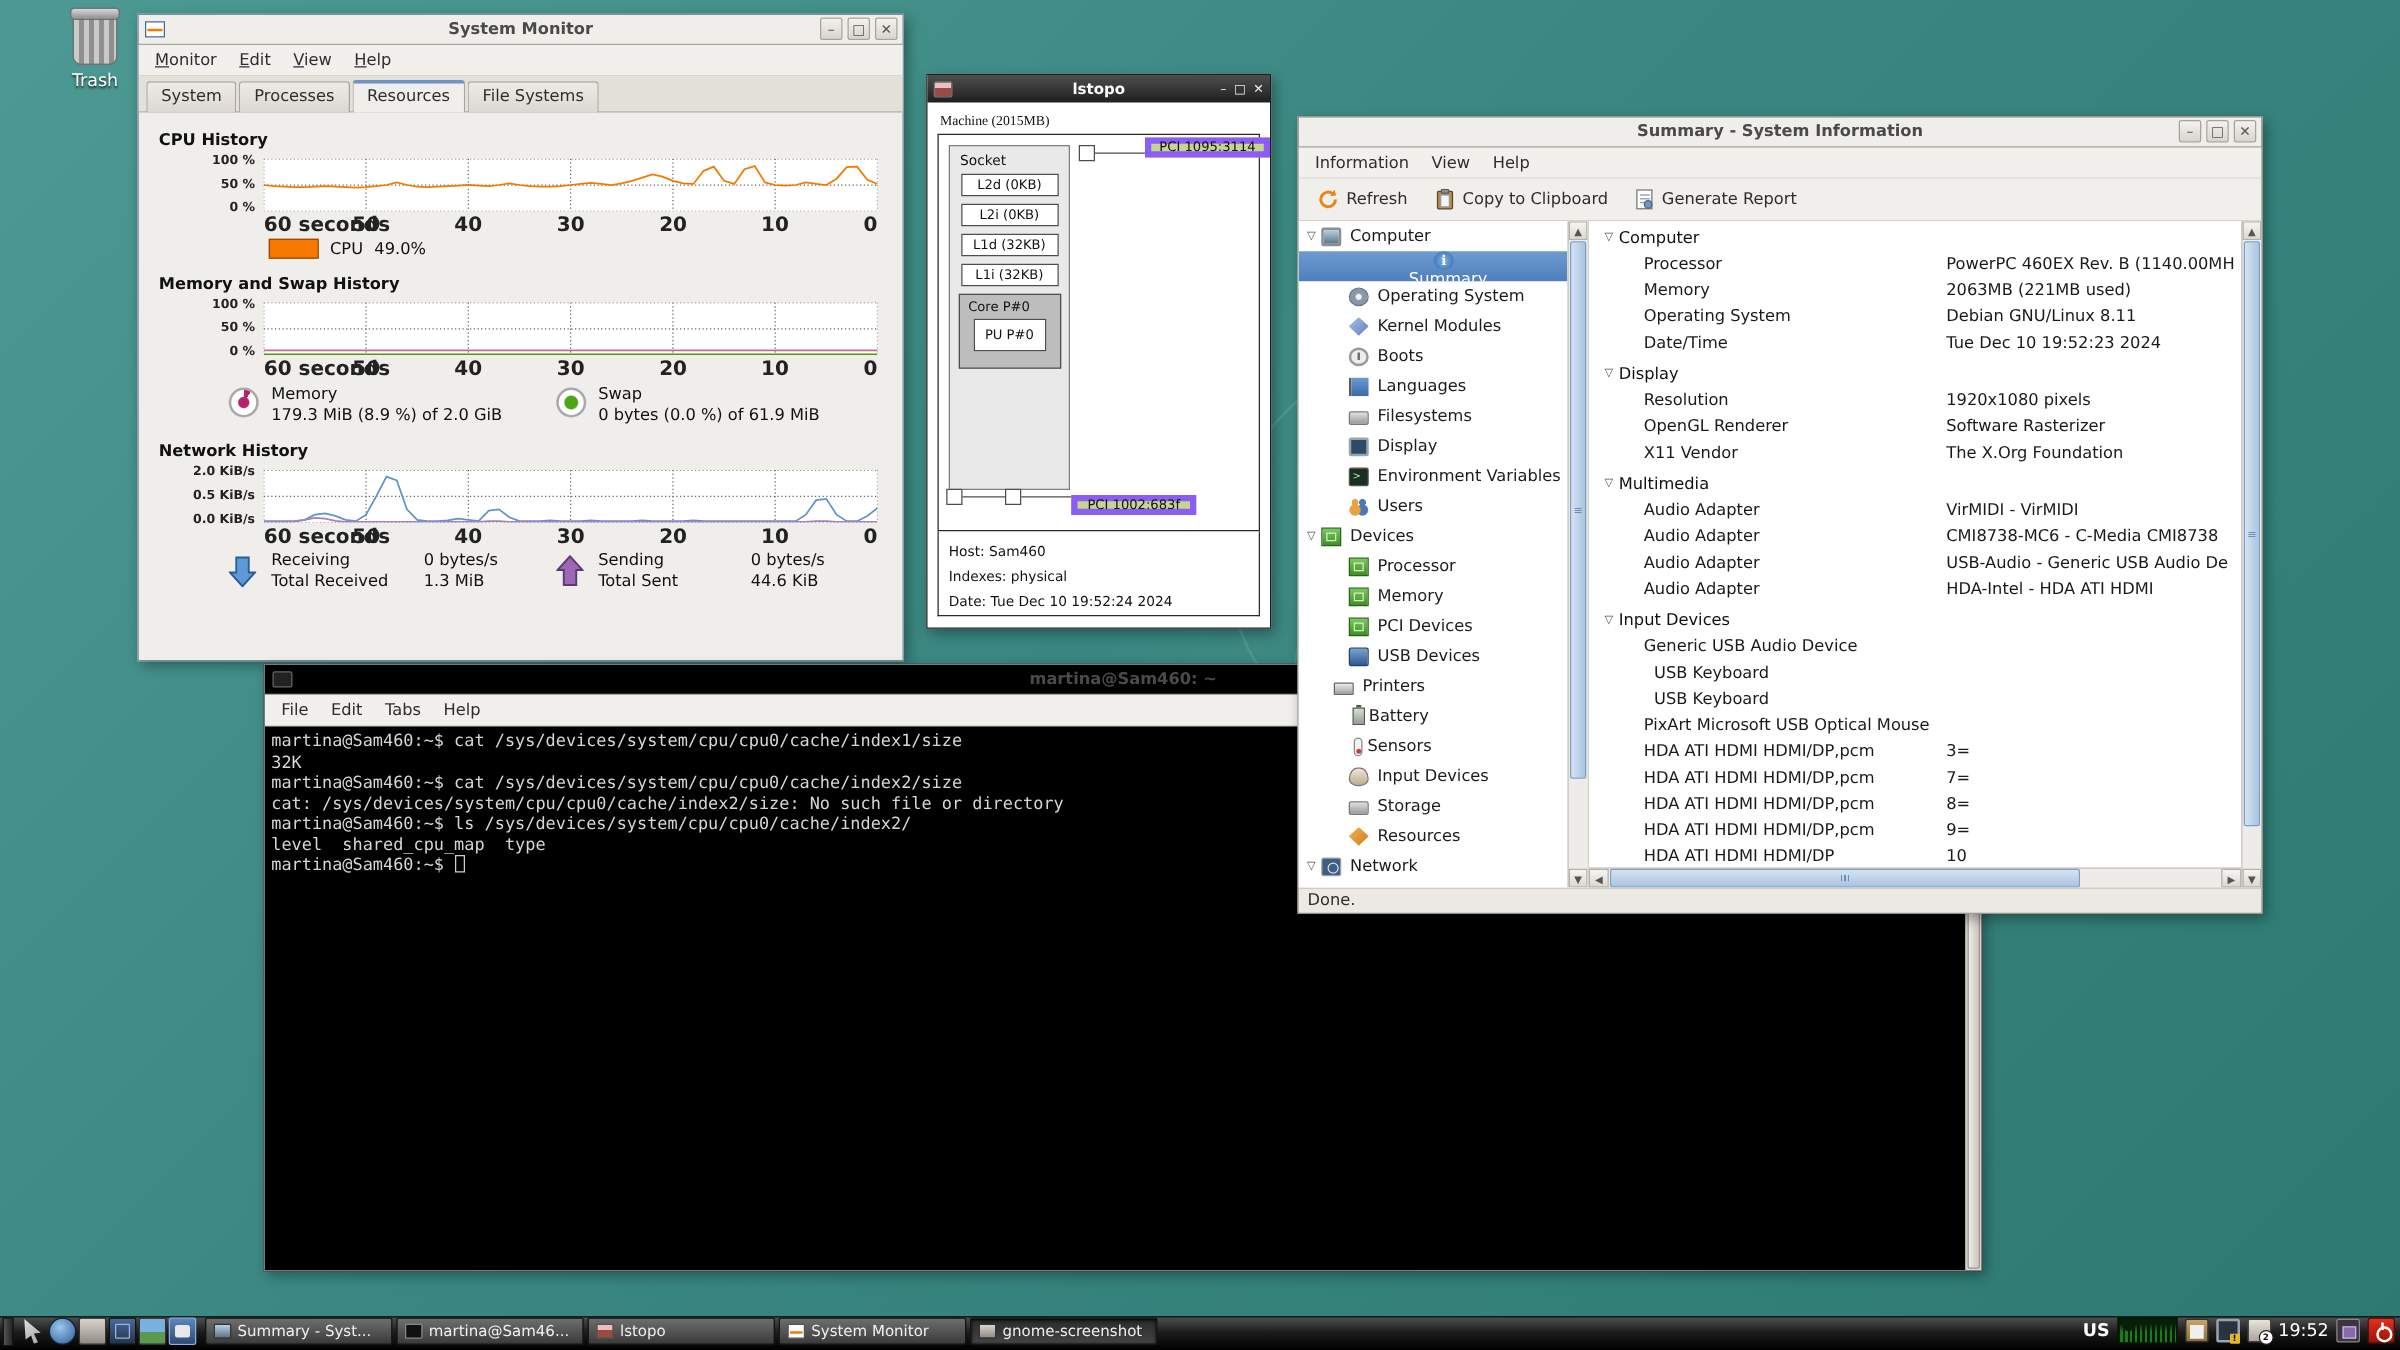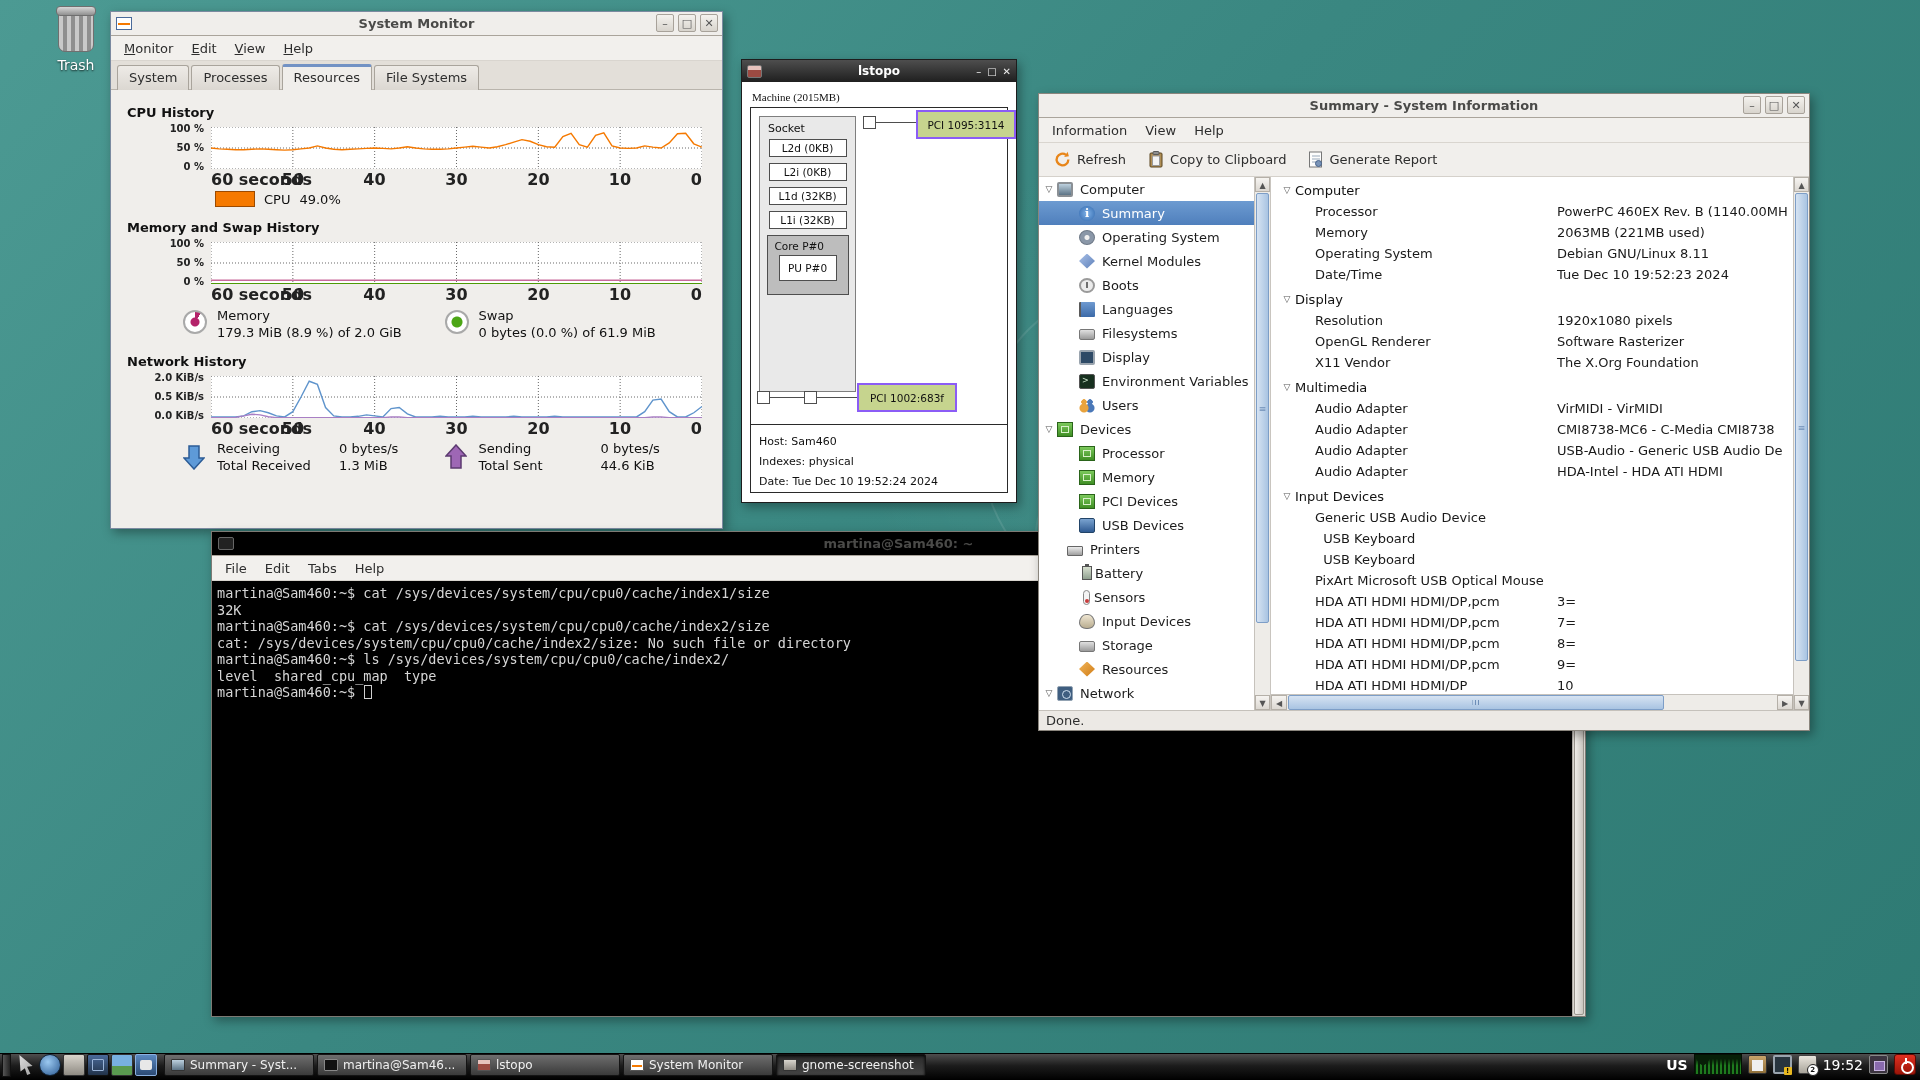--- a/index.html
+++ b/index.html
@@ -62,32 +62,32 @@
   .machine-label { margin:2px 0 4px 2px;font-family:Liberation Serif, serif; }
   .machine-box { border:1px solid #2a2a2a; height:318px; position:relative; background:#fff; }
   .socket-box { position:absolute; left:8px; top:8px; width:97px; height:276px; background:#e9e9e9; border:1px solid #7e7e7e; }
   .socket-label { margin:5px 0 4px 8px; }
   .cache-box { width:78px; height:18px; margin:0 auto 6px auto; background:#fff; border:1px solid #4e4e4e; display:flex; align-items:center; justify-content:center; font-size:10.5px; }
   .core-box { width:82px; height:60px; margin:2px auto 0 auto; background:#bdbdbd; border:1px solid #4e4e4e; }
   .core-label { margin:4px 0 3px 7px; font-size:10.5px; }
   .pu-box { width:58px; height:26px; margin:0 auto; background:#fff; border:1px solid #4e4e4e; display:flex; align-items:center; justify-content:center; font-size:10.5px; }
   .conn-sq { position:absolute; width:13px; height:13px; background:#fff; border:1px solid #4e4e4e; }
   .conn-ln { position:absolute; height:1px; background:#4e4e4e; }
-  .pci-box { position:absolute; width:100px; height:29px; background:#c6d48e; border:2px solid #8b5cf6; display:flex; align-items:center; justify-content:center; font-size:10.5px; }
+  .pci-box { position:absolute; width:100px; height:16px; background:#c6d48e; border:5px solid #8b5cf6; display:flex; align-items:center; justify-content:center; font-size:10.5px; }
   .lt-info { border:1px solid #2a2a2a; border-top:none; padding:7px 0 0 8px; height:68px; }
   .lt-info div { line-height:20px; }
   
   #hardinfo { left:1038px; top:93px; width:772px; height:638px; z-index:40; border:1px solid #8a857d; }
   .toolbar { height:34px; background:#f1efec; border-bottom:1px solid #d5d1cb; display:flex; align-items:center; padding-left:6px; gap:4px; }
   .tool-btn { display:flex; align-items:center; gap:6px; padding:4px 9px; font-size:13px; color:#2e2e2e; border-radius:3px; }
   .hi-body { display:flex; height:533px; background:#fff; }
   .hi-sidebar { width:232px; border-right:1px solid #c9c5bf; position:relative; background:#fff; overflow:hidden; }
   .tree-rows { position:absolute; inset:0 16px 0 0; overflow:hidden; }
   .tree-row { height:24px; display:flex; align-items:center; font-size:13px; color:#1c1c1c; white-space:nowrap; }
-  .tree-row.selected { background:linear-gradient(#6d9bd1,#4f7fbc); color:#fff; }
+  .tree-row.selected { background:linear-gradient(#6d9bd1,#4f7fbc); color:#fff;flex-direction:column; }
   .expander { width:16px; font-size:9px; color:#555; text-align:center; flex:none; }
   .tree-row.selected .expander { color:#fff; }
   .tico { width:16px; height:15px; flex:none; margin-right:7px; position:relative; display:inline-block; }
   .tlabel { overflow:hidden; }
   
   .ic-computer { background:linear-gradient(#bcd0de,#5d7486); border:2px solid #8a8f94; border-radius:2px; }
   .ic-info { background:radial-gradient(circle,#7fb2e8,#2f66ac); border-radius:50%; }
   .ic-info::after { content:"i"; position:absolute; inset:0; color:#fff; font-size:11px; font-weight:bold; text-align:center; line-height:15px; font-family:"DejaVu Serif",serif; }
   .ic-gear { background:radial-gradient(circle,#f0f0f0 2px,#8a97a8 3px); border-radius:50%; border:1px solid #6d7886; }
   .ic-module { background:linear-gradient(135deg,#a8c0e8,#5d7fb8); clip-path:polygon(50% 0,100% 50%,50% 100%,0 50%); }

